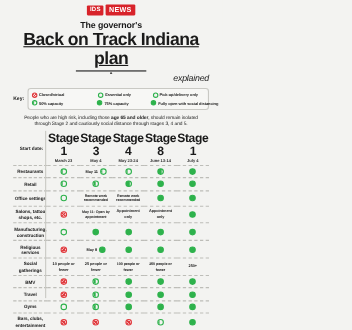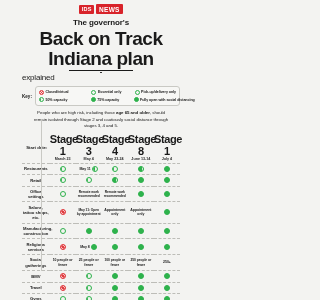--- a/index.html
+++ b/index.html
@@ -3,43 +3,43 @@
 <meta charset="utf-8">
 <style>
   * { box-sizing: border-box; margin: 0; padding: 0; }
   html, body {
     width: 202px; height: 300px;
     background: #f3f3f1;
     font-family: "Liberation Sans", sans-serif;
     color: #1a1a1a;
     overflow: hidden;
   }
-  .page { width: 202px; height: 300px; position: relative; padding: 0 22px; }
+  .page { width: 202px; height: 300px; position: relative; padding: 0 12px; }
 
   
   .masthead { display: flex; justify-content: center; align-items: center; gap: 2px; padding-top: 4px; }
   .logo-ids {
     background: #d8232a; color: #fff; font-weight: 700;
     font-size: 5.5px; letter-spacing: .2px; padding: 1.5px 2.5px; border-radius: 1px;
     font-family: "Liberation Sans", sans-serif;
   }
   .logo-news {
     background: #d8232a; color: #fff; font-weight: 700;
     font-size: 6.5px; letter-spacing: .3px; padding: 1.5px 3px; border-radius: 1px;
   }
 
   .kicker { text-align: center; font-size: 8px; font-weight: 700; margin-top: 4px; letter-spacing: -.1px; }
   .headline {
-    text-align: center; font-size: 19px; font-weight: 700; line-height: 1.05;
-    margin-top: 2px; letter-spacing: -.45px; font-family: "Liberation Sans", sans-serif;
+    text-align: center; font-size: 16px; font-weight: 700; line-height: 1.05;
+    margin-top: 2px; letter-spacing: -.45px; font-family: "Liberation Sans", sans-serif; text-decoration: underline;
   }
   .rule-wrap { display: flex; flex-direction: column; align-items: center; margin-top: 1px; }
   .rule { width: 64px; height: 1px; background: #1a1a1a; }
   .dot { width: 1.6px; height: 1.6px; background: #1a1a1a; border-radius: 50%; margin-top: 1px; }
-  .explained { text-align: left; font-size: 8px; margin-top: 0px; letter-spacing: -.2px; }
+  .explained { text-align: right; font-size: 8px; font-style: italic; margin-top: 0px; letter-spacing: -.2px; }
 
   
   .key-row { display: flex; align-items: center; margin-top: 4px; gap: 3px; }
   .key-label { font-size: 4.6px; font-weight: 700; white-space: nowrap; }
   .key-box {
     flex: 1; border: .6px solid #c9c9c4; border-radius: 3px;
     background: #f7f7f5; padding: 2.5px 3px;
   }
   .key-line { display: flex; align-items: center; gap: 2px; }
   .key-line + .key-line { margin-top: 2.5px; }

